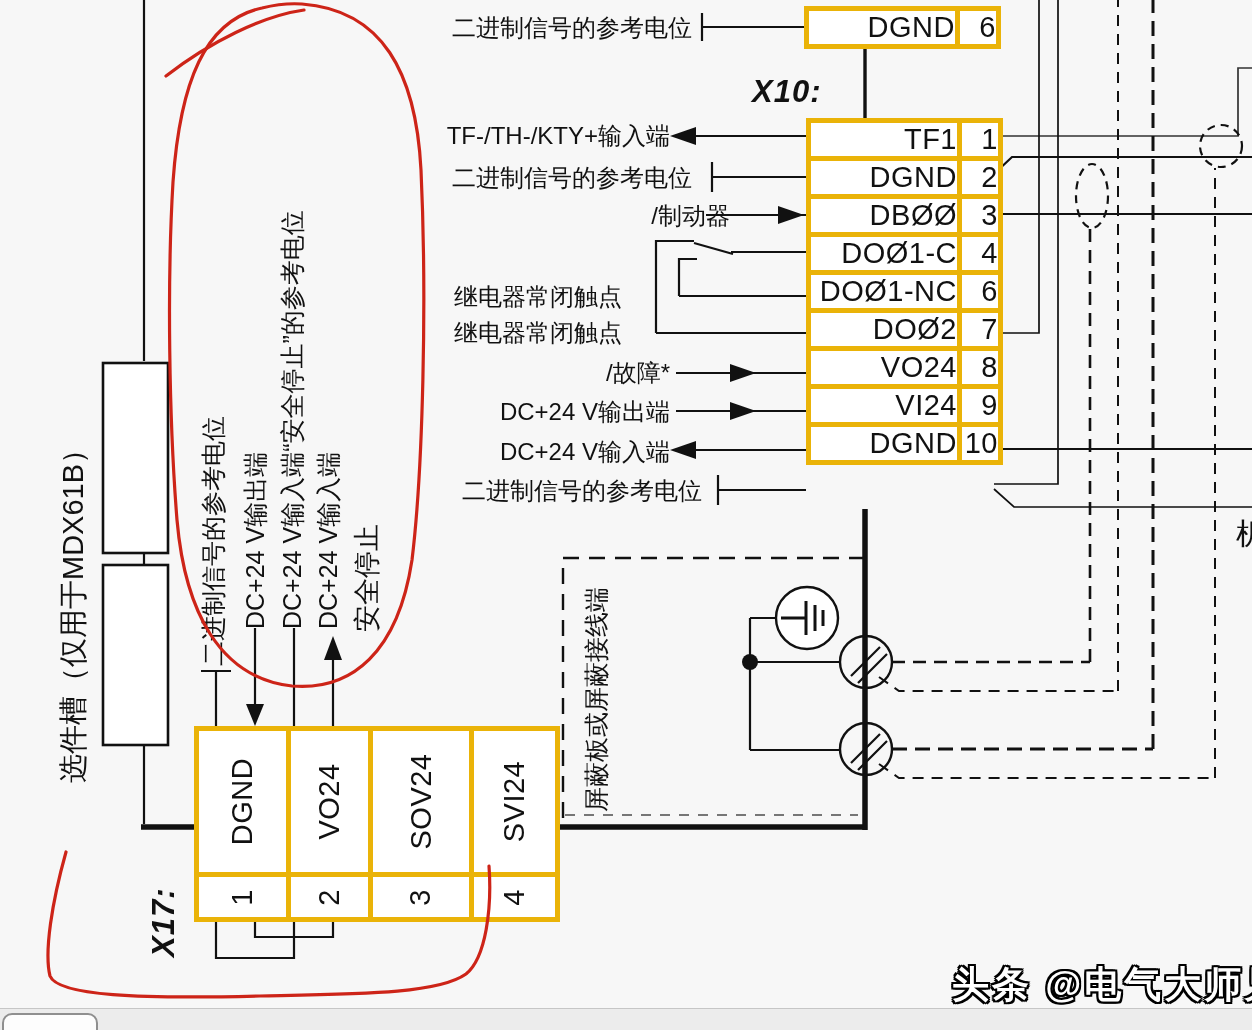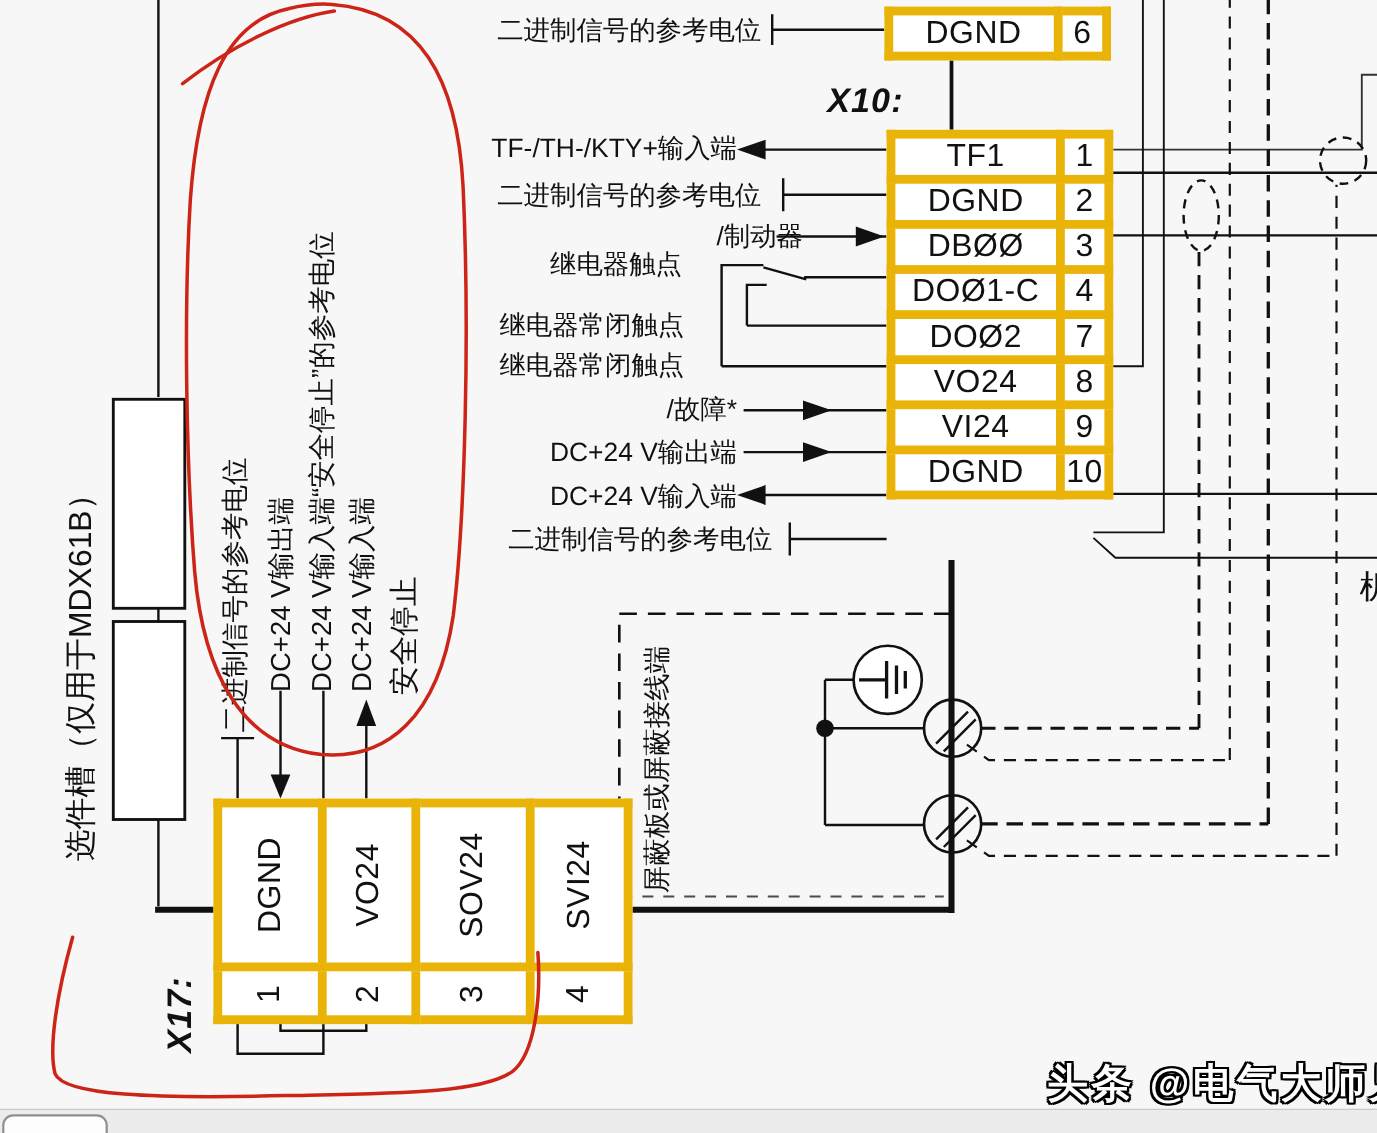--- a/index.html
+++ b/index.html
@@ -6,21 +6,21 @@
   body{
     width:1252px;height:1030px;position:relative;overflow:hidden;
     background:#f7f7f7;
     font-family:"Liberation Sans","DejaVu Sans",sans-serif;
     color:#111;
   }
   svg{position:absolute;left:0;top:0;}
   .layer{pointer-events:none;}
   
   table.tblock{position:absolute;border-collapse:collapse;background:#fff;}
-  table.tblock td{border:8px solid #eab308;text-align:center;vertical-align:middle;
+  table.tblock td{border:5px solid #eab308;text-align:right;vertical-align:middle;
     font-size:29px;letter-spacing:.5px;background:#fff;padding:0;}
   td.tname{width:146px;height:33px;}
   td.tpin{width:36px;height:33px;}
   td.xname{width:36px;height:141px;}
   td.xpin{width:36px;height:40px;font-size:27px;}
   .rot{display:flex;align-items:center;justify-content:center;height:100%;}
   .rot span{transform:rotate(-90deg);white-space:nowrap;}
   
   .vrot{position:absolute;transform-origin:0 0;transform:rotate(-90deg);
     white-space:nowrap;font-size:25px;}
@@ -139,20 +139,24 @@
       </tr>
   <tr>
         <td class="tname">DBØØ</td>
         <td class="tpin">3</td>
       </tr>
   <tr>
         <td class="tname">DOØ1-C</td>
         <td class="tpin">4</td>
       </tr>
   <tr>
+        <td class="tname">DOØ1-NC</td>
+        <td class="tpin">6</td>
+      </tr>
+  <tr>
         <td class="tname">DOØ2</td>
         <td class="tpin">7</td>
       </tr>
   <tr>
         <td class="tname">VO24</td>
         <td class="tpin">8</td>
       </tr>
   <tr>
         <td class="tname">VI24</td>
         <td class="tpin">9</td>
@@ -162,21 +166,20 @@
         <td class="tpin">10</td>
       </tr>
 </tbody>
   </table>
 
 <div class="lbl" style="left:380px;top:14px;width:312px">二进制信号的参考电位</div>
 <div class="lbl" style="left:380px;top:122px;width:290px">TF-/TH-/KTY+输入端</div>
 <div class="lbl" style="left:380px;top:164px;width:312px">二进制信号的参考电位</div>
 <div class="lbl" style="left:528px;top:202px;width:202px">/制动器</div>
 <div class="lbl" style="left:420px;top:227px;width:200px">
-  <span style="display:block">继电器触点</span>
 </div>
 <div class="lbl" style="left:380px;top:283px;width:242px">继电器常闭触点</div>
 <div class="lbl" style="left:380px;top:319px;width:242px">继电器常闭触点</div>
 <div class="lbl" style="left:500px;top:359px;width:170px">/故障*</div>
 <div class="lbl" style="left:420px;top:398px;width:250px">DC+24 V输出端</div>
 <div class="lbl" style="left:420px;top:438px;width:250px">DC+24 V输入端</div>
 <div class="lbl" style="left:380px;top:477px;width:322px">二进制信号的参考电位</div>
 
 <table class="tblock" style="left:194px;top:726px">
   <tbody>

